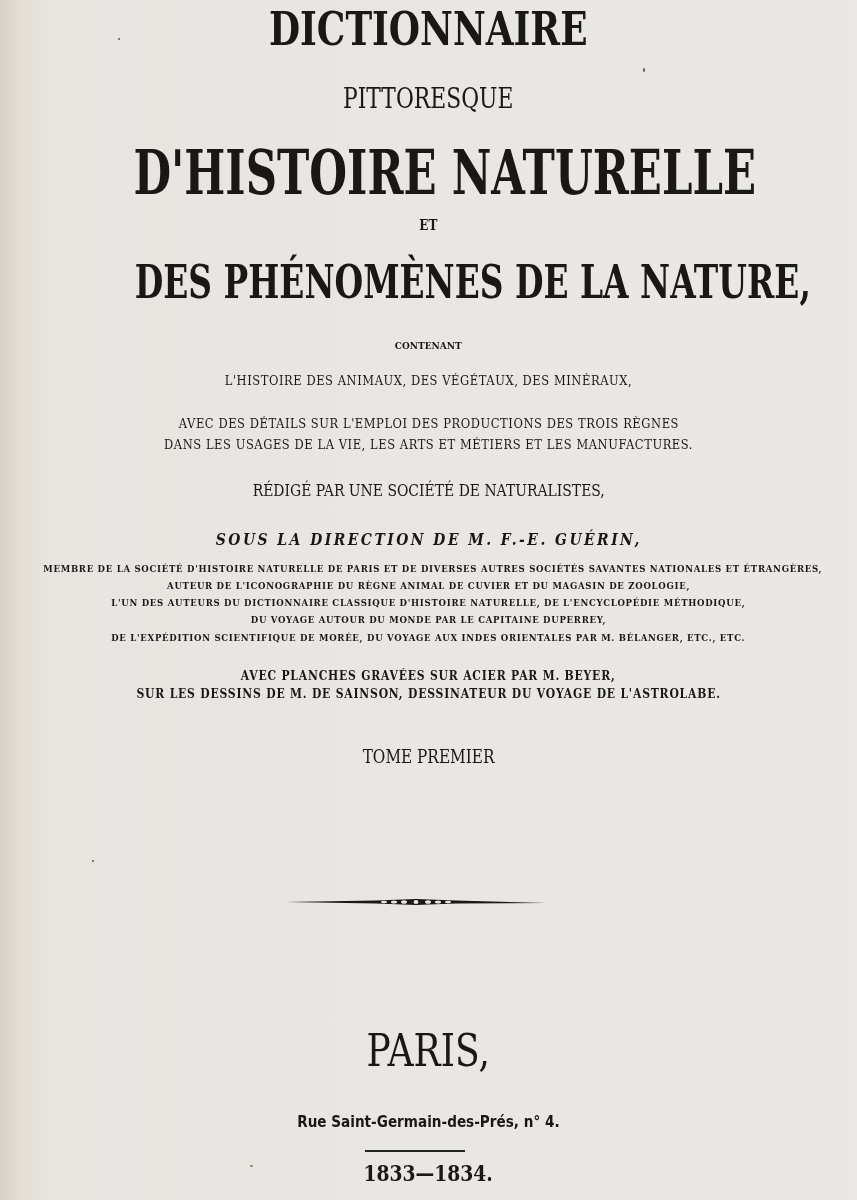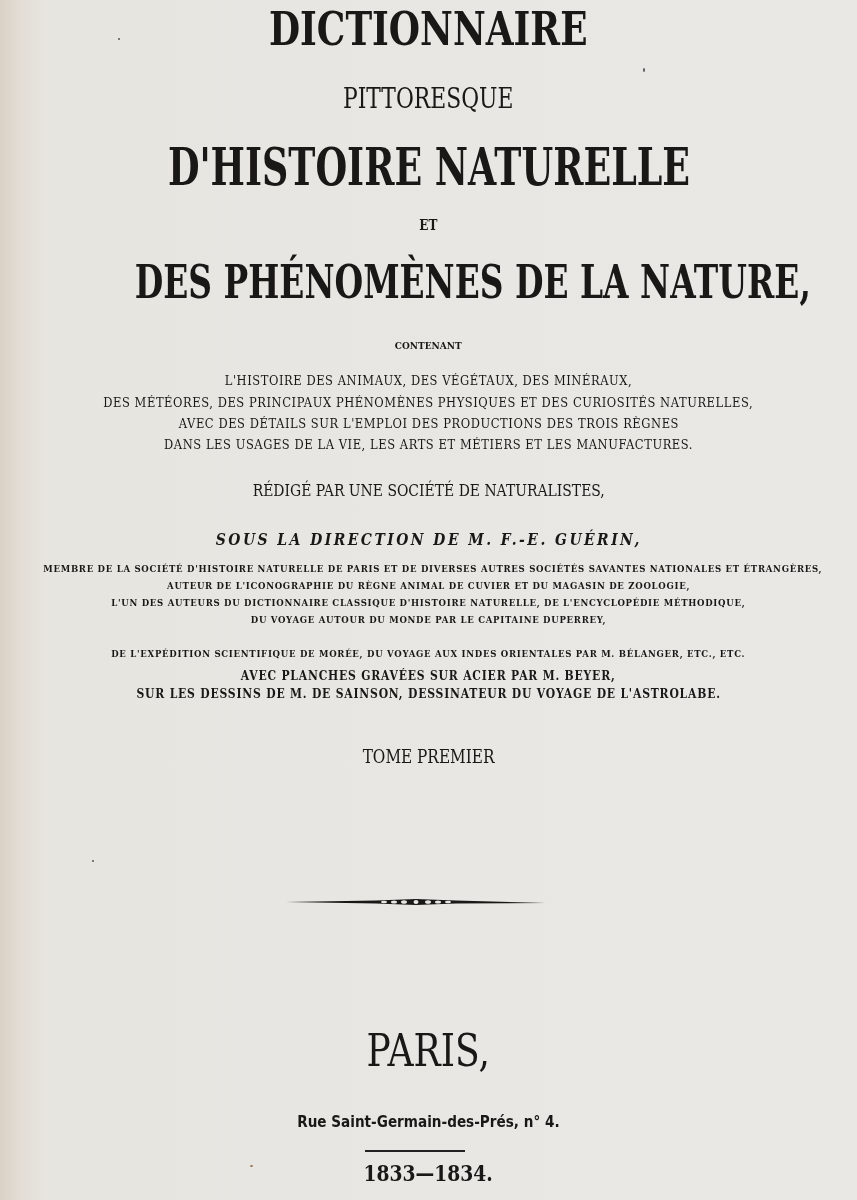--- a/index.html
+++ b/index.html
@@ -11,41 +11,41 @@
     position: relative;
   }
   .page { position: absolute; left: 0; top: 0; width: 857px; height: 1200px; }
   .line { position: absolute; left: 0; width: 857px; text-align: center; white-space: nowrap; }
   .condensed { display: inline-block; transform-origin: center; }
 
   .t-dict { top: 2px; font-size: 46px; font-weight: bold; letter-spacing: 0px; }
   .t-dict .condensed { transform: scaleX(0.78); }
   .t-pitt { top: 82px; font-size: 28px; }
   .t-pitt .condensed { transform: scaleX(0.78); }
-  .t-hist { top: 136px; font-size: 52px; font-weight: bold; text-decoration: underline; }
+  .t-hist { top: 136px; font-size: 62px; font-weight: bold; text-decoration: underline; }
   .t-hist .condensed { transform: scaleX(0.70); }
   .t-et { top: 216px; font-size: 15px; font-weight: bold; }
   .t-et .condensed { transform: scaleX(0.8); }
   .t-phen { top: 255px; font-size: 46px; font-weight: bold; }
   .t-phen .condensed { transform: scaleX(0.715); }
   .t-cont { top: 340px; font-size: 10px; font-weight: bold; }
   .t-cont .condensed { transform: scaleX(0.9); }
 
   .desc { font-size: 12.5px; font-variant: small-caps; letter-spacing: 0.6px; }
   .desc .condensed { transform: scaleX(0.92); }
   .d1 { top: 373px; } .d2 { top: 395px; } .d3 { top: 416px; } .d4 { top: 437px; }
 
   .t-redige { top: 480px; font-size: 17px; }
   .t-redige .condensed { transform: scaleX(0.82); }
   .t-sous { top: 529px; font-size: 17px; font-style: italic; font-weight: bold; letter-spacing: 3px; }
   .t-sous .condensed { transform: scaleX(0.82); }
 
   .cred { font-size: 9.5px; font-weight: bold; font-variant: small-caps; letter-spacing: 0.8px; }
   .cred .condensed { transform: scaleX(0.9); }
-  .c1 { top: 563px; } .c2 { top: 580px; } .c3 { top: 597px; } .c4 { top: 614px; } .c5 { top: 632px; margin-top: 16px; }
+  .c1 { top: 563px; } .c2 { top: 580px; } .c3 { top: 597px; } .c4 { top: 614px; } .c5 { top: 632px; }
 
   .pl { font-size: 12px; font-weight: bold; font-variant: small-caps; letter-spacing: 0.9px; }
   .pl .condensed { transform: scaleX(0.9); }
   .p1 { top: 669px; } .p2 { top: 687px; }
 
   .t-tome { top: 746px; font-size: 18px; }
   .t-tome .condensed { transform: scaleX(0.85); }
 
   .ornament { position: absolute; left: 286px; top: 895px; width: 260px; height: 14px; }
 
@@ -67,21 +67,20 @@
 <div class="page">
 
   <div class="line t-dict"><span class="condensed">DICTIONNAIRE</span></div>
   <div class="line t-pitt"><span class="condensed">PITTORESQUE</span></div>
   <div class="line t-hist"><span class="condensed">D'HISTOIRE NATURELLE</span></div>
   <div class="line t-et"><span class="condensed">ET</span></div>
   <div class="line t-phen"><span class="condensed">DES PHÉNOMÈNES DE LA NATURE,</span></div>
   <div class="line t-cont"><span class="condensed">CONTENANT</span></div>
 
   <div class="line desc d1"><span class="condensed">L'HISTOIRE DES ANIMAUX, DES VÉGÉTAUX, DES MINÉRAUX,</span></div>
-  <div class="line desc d2"><span class="condensed">DES MÉTÉORES, DES PRINCIPAUX PHÉNOMÈNES PHYSIQUES ET DES CURIOSITÉS NATURELLES,</span></div>
   <div class="line desc d3"><span class="condensed">AVEC DES DÉTAILS SUR L'EMPLOI DES PRODUCTIONS DES TROIS RÈGNES</span></div>
   <div class="line desc d4"><span class="condensed">DANS LES USAGES DE LA VIE, LES ARTS ET MÉTIERS ET LES MANUFACTURES.</span></div>
 
   <div class="line t-redige"><span class="condensed">RÉDIGÉ PAR UNE SOCIÉTÉ DE NATURALISTES,</span></div>
   <div class="line t-sous"><span class="condensed">SOUS LA DIRECTION DE M. F.-E. GUÉRIN,</span></div>
 
   <div class="line cred c1"><span class="condensed">MEMBRE DE LA SOCIÉTÉ D'HISTOIRE NATURELLE DE PARIS ET DE DIVERSES AUTRES SOCIÉTÉS SAVANTES NATIONALES ET ÉTRANGÈRES,</span></div>
   <div class="line cred c2"><span class="condensed">AUTEUR DE L'ICONOGRAPHIE DU RÈGNE ANIMAL DE CUVIER ET DU MAGASIN DE ZOOLOGIE,</span></div>
   <div class="line cred c3"><span class="condensed">L'UN DES AUTEURS DU DICTIONNAIRE CLASSIQUE D'HISTOIRE NATURELLE, DE L'ENCYCLOPÉDIE MÉTHODIQUE,</span></div>
   <div class="line cred c4"><span class="condensed">DU VOYAGE AUTOUR DU MONDE PAR LE CAPITAINE DUPERREY,</span></div>

